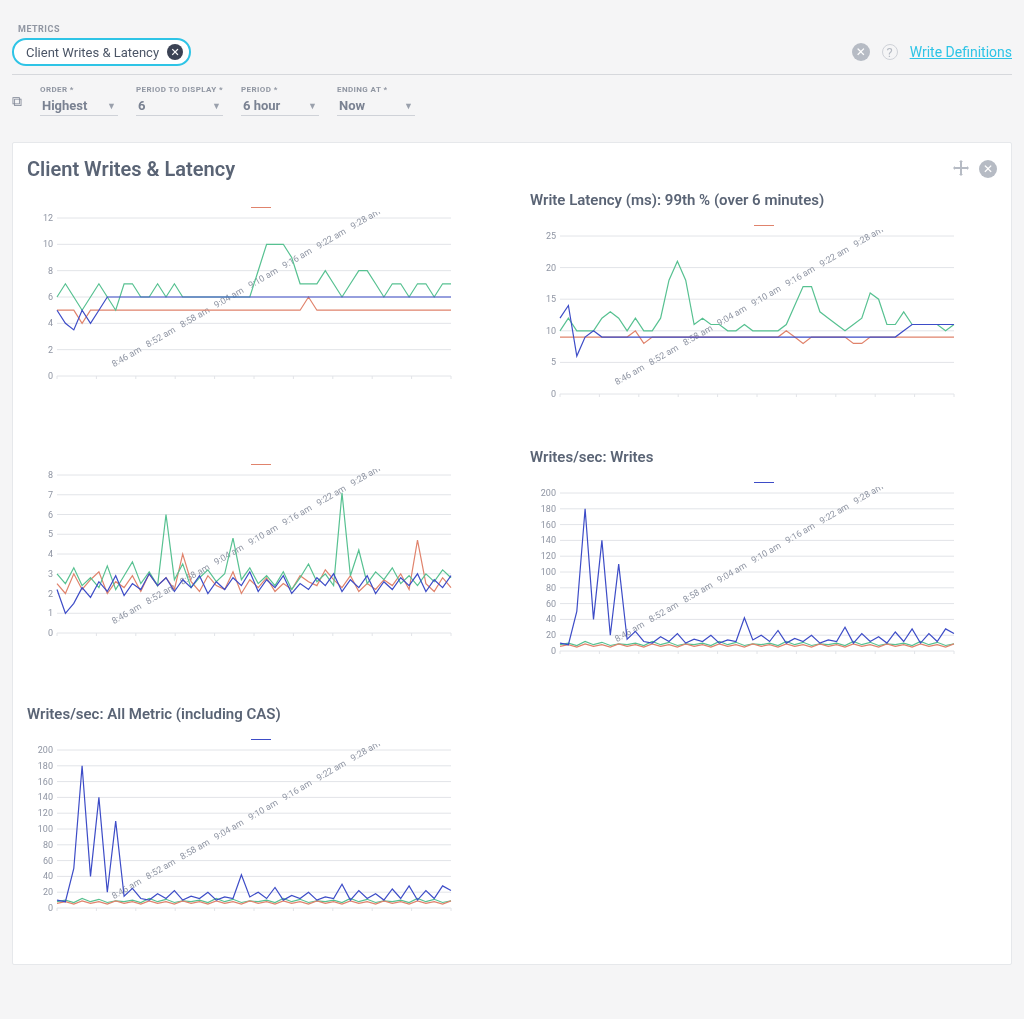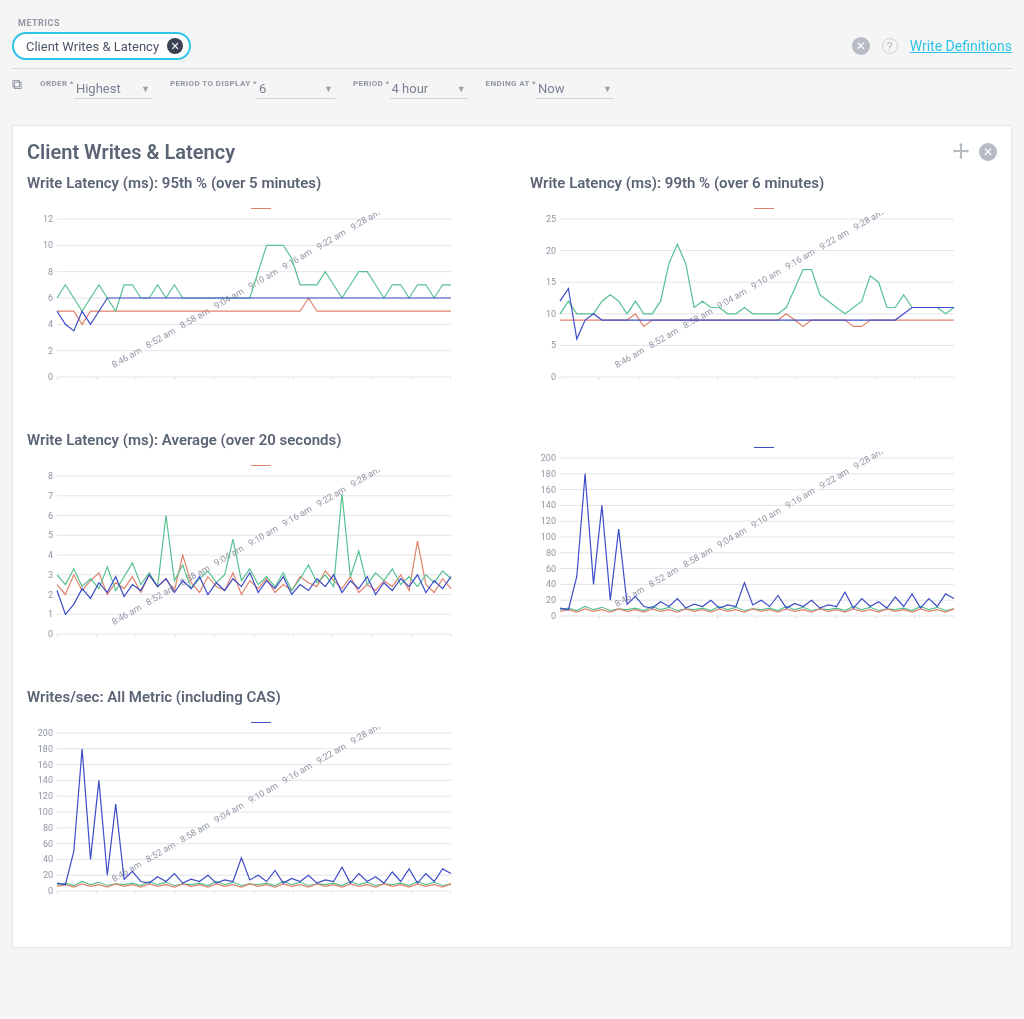--- a/index.html
+++ b/index.html
@@ -8,21 +8,21 @@
   background: #f5f5f6;
   color: #5a6475;
   width: 1024px;
 }
 .page { padding: 8px 12px 24px 12px; }
 .metrics-label {
   font-size: 9px;
   letter-spacing: 0.5px;
   font-weight: 700;
   color: #9096a2;
-  margin: 10px 0 4px 6px;
+  margin: 16px 0 4px 6px;
 }
 .top-row {
   display: flex;
   align-items: center;
   justify-content: space-between;
   border-bottom: 1px solid #d6d8dc;
   padding-bottom: 8px;
   margin-bottom: 6px;
 }
 .chip {
@@ -71,36 +71,37 @@
   align-items: flex-end;
   gap: 18px;
   padding: 4px 0 10px 0;
 }
 .copy-icon {
   color: #7d8494;
   font-size: 14px;
   position: relative;
   top: -6px;
 }
-.ctrl { display: flex; }
+.ctrl { display: flex; flex-direction: column; }
 .ctrl label {
   font-size: 8px;
   font-weight: 700;
   letter-spacing: 0.4px;
   color: #9096a2;
   margin-bottom: 2px;
 }
 .ctrl .sel {
   display: flex; align-items: center; justify-content: space-between;
   border-bottom: 1px solid #cfd2d8;
   padding: 2px 2px;
   font-size: 13px;
   color: #7a8292;
   min-width: 78px;
   cursor: pointer;
+  font-weight: bold;
 }
 .ctrl .sel .caret { font-size: 9px; color: #9aa0ac; margin-left: 10px; }
 .panel {
   background: #fff;
   border: 1px solid #e6e8eb;
   border-radius: 2px;
   margin-top: 16px;
   padding: 14px 14px 20px 14px;
 }
 .panel-header {
@@ -178,21 +179,21 @@
     <label>PERIOD TO DISPLAY *</label>
     <div class="sel">
       <span>6</span>
       <span class="caret">▼</span>
     </div>
   </div>
 
   <div class="ctrl">
     <label>PERIOD *</label>
     <div class="sel">
-      <span>4 hour</span>
+      <span>6 hour</span>
       <span class="caret">▼</span>
     </div>
   </div>
 
   <div class="ctrl">
     <label>ENDING AT *</label>
     <div class="sel">
       <span>Now</span>
       <span class="caret">▼</span>
     </div>
@@ -207,21 +208,20 @@
         <svg width="16" height="16" viewBox="0 0 16 16">
               <path d="M8 0l2 2H9v5h5V6l2 2-2 2V9H9v5h1l-2 2-2-2h1V9H2v1L0 8l2-2v1h5V2H6z" fill="#b6bbc4"></path>
             </svg>
       </span>
       <span class="close">✕</span>
     </div>
   </div>
 
   <div class="grid" id="chart-grid">
         <div class="chart-block">
-          <h3>Write Latency (ms): 95th % (over 5 minutes)</h3>
           <div class="chart-wrap">
             <div class="legend-dash" style="background:#e0836c"></div>
             <svg width="430" height="200" viewBox="0 0 430 200">
               <g class="axis">
                 <line x1="30" y1="164" x2="424" y2="164"></line>
                 <text x="26" y="167" text-anchor="end">0</text>
                 <line x1="30" y1="137.66666666666666" x2="424" y2="137.66666666666666"></line>
                 <text x="26" y="140.66666666666666" text-anchor="end">2</text>
                 <line x1="30" y1="111.33333333333334" x2="424" y2="111.33333333333334"></line>
                 <text x="26" y="114.33333333333334" text-anchor="end">4</text>
@@ -307,21 +307,20 @@
                 <line x1="424" y1="164" x2="424" y2="167"></line>
                 <text x="424" y="178" class="xlabel" transform="rotate(-30 424 178)">9:46 am</text>
               </g>
               <polyline class="series s-orange" points="30.0,107.1 38.4,107.1 46.8,107.1 55.1,107.1 63.5,107.1 71.9,107.1 80.3,107.1 88.7,107.1 97.1,107.1 105.4,100.8 113.8,113.4 122.2,107.1 130.6,107.1 139.0,107.1 147.4,107.1 155.7,107.1 164.1,107.1 172.5,107.1 180.9,107.1 189.3,107.1 197.7,107.1 206.0,107.1 214.4,107.1 222.8,107.1 231.2,107.1 239.6,107.1 248.0,107.1 256.3,100.8 264.7,107.1 273.1,113.4 281.5,107.1 289.9,107.1 298.3,107.1 306.6,107.1 315.0,107.1 323.4,113.4 331.8,113.4 340.2,107.1 348.6,107.1 356.9,107.1 365.3,107.1 373.7,107.1 382.1,107.1 390.5,107.1 398.9,107.1 407.2,107.1 415.6,107.1 424.0,107.1"></polyline>
               <polyline class="series s-green" points="30.0,100.8 38.4,88.2 46.8,100.8 55.1,100.8 63.5,100.8 71.9,88.2 80.3,81.8 88.7,88.2 97.1,100.8 105.4,88.2 113.8,100.8 122.2,100.8 130.6,88.2 139.0,50.2 147.4,31.3 155.7,50.2 164.1,94.5 172.5,88.2 180.9,94.5 189.3,94.5 197.7,100.8 206.0,100.8 214.4,94.5 222.8,100.8 231.2,100.8 239.6,100.8 248.0,100.8 256.3,94.5 264.7,75.5 273.1,56.6 281.5,56.6 289.9,81.8 298.3,88.2 306.6,94.5 315.0,100.8 323.4,94.5 331.8,88.2 340.2,62.9 348.6,69.2 356.9,94.5 365.3,94.5 373.7,81.8 382.1,94.5 390.5,94.5 398.9,94.5 407.2,94.5 415.6,100.8 424.0,94.5"></polyline>
               <polyline class="series s-blue" points="30.0,88.2 38.4,75.5 46.8,126.1 55.1,107.1 63.5,100.8 71.9,107.1 80.3,107.1 88.7,107.1 97.1,107.1 105.4,107.1 113.8,107.1 122.2,107.1 130.6,107.1 139.0,107.1 147.4,107.1 155.7,107.1 164.1,107.1 172.5,107.1 180.9,107.1 189.3,107.1 197.7,107.1 206.0,107.1 214.4,107.1 222.8,107.1 231.2,107.1 239.6,107.1 248.0,107.1 256.3,107.1 264.7,107.1 273.1,107.1 281.5,107.1 289.9,107.1 298.3,107.1 306.6,107.1 315.0,107.1 323.4,107.1 331.8,107.1 340.2,107.1 348.6,107.1 356.9,107.1 365.3,107.1 373.7,100.8 382.1,94.5 390.5,94.5 398.9,94.5 407.2,94.5 415.6,94.5 424.0,94.5"></polyline>
             </svg>
           </div>
         </div>
         <div class="chart-block">
-          <h3>Write Latency (ms): Average (over 20 seconds)</h3>
           <div class="chart-wrap">
             <div class="legend-dash" style="background:#e0836c"></div>
             <svg width="430" height="200" viewBox="0 0 430 200">
               <g class="axis">
                 <line x1="30" y1="164" x2="424" y2="164"></line>
                 <text x="26" y="167" text-anchor="end">0</text>
                 <line x1="30" y1="144.25" x2="424" y2="144.25"></line>
                 <text x="26" y="147.25" text-anchor="end">1</text>
                 <line x1="30" y1="124.5" x2="424" y2="124.5"></line>
                 <text x="26" y="127.5" text-anchor="end">2</text>
@@ -362,20 +361,21 @@
                 <line x1="424" y1="164" x2="424" y2="167"></line>
                 <text x="424" y="178" class="xlabel" transform="rotate(-30 424 178)">9:46 am</text>
               </g>
               <polyline class="series s-orange" points="30.0,114.6 38.4,124.5 46.8,104.8 55.1,120.5 63.5,110.7 71.9,102.8 80.3,124.5 88.7,112.7 97.1,118.6 105.4,106.7 113.8,122.5 122.2,104.8 130.6,116.6 139.0,108.7 147.4,120.5 155.7,85.0 164.1,112.7 172.5,122.5 180.9,106.7 189.3,116.6 197.7,120.5 206.0,102.8 214.4,124.5 222.8,110.7 231.2,118.6 239.6,108.7 248.0,122.5 256.3,114.6 264.7,120.5 273.1,106.7 281.5,112.7 289.9,116.6 298.3,100.8 306.6,110.7 315.0,118.6 323.4,106.7 331.8,122.5 340.2,114.6 348.6,120.5 356.9,110.7 365.3,116.6 373.7,104.8 382.1,120.5 390.5,71.2 398.9,114.6 407.2,122.5 415.6,108.7 424.0,118.6"></polyline>
               <polyline class="series s-green" points="30.0,104.8 38.4,114.6 46.8,98.8 55.1,116.6 63.5,108.7 71.9,118.6 80.3,96.9 88.7,120.5 97.1,106.7 105.4,92.9 113.8,114.6 122.2,102.8 130.6,116.6 139.0,45.5 147.4,110.7 155.7,94.9 164.1,118.6 172.5,108.7 180.9,100.8 189.3,112.7 197.7,104.8 206.0,69.2 214.4,110.7 222.8,98.8 231.2,114.6 239.6,106.7 248.0,116.6 256.3,102.8 264.7,120.5 273.1,108.7 281.5,94.9 289.9,112.7 298.3,104.8 306.6,116.6 315.0,23.8 323.4,106.7 331.8,81.0 340.2,114.6 348.6,102.8 356.9,110.7 365.3,98.8 373.7,114.6 382.1,106.7 390.5,116.6 398.9,104.8 407.2,112.7 415.6,100.8 424.0,108.7"></polyline>
               <polyline class="series s-blue" points="30.0,120.5 38.4,144.3 46.8,134.4 55.1,118.6 63.5,128.4 71.9,112.7 80.3,122.5 88.7,106.7 97.1,126.5 105.4,114.6 113.8,120.5 122.2,104.8 130.6,116.6 139.0,108.7 147.4,122.5 155.7,110.7 164.1,118.6 172.5,106.7 180.9,124.5 189.3,112.7 197.7,120.5 206.0,108.7 214.4,116.6 222.8,102.8 231.2,122.5 239.6,110.7 248.0,118.6 256.3,106.7 264.7,124.5 273.1,114.6 281.5,120.5 289.9,108.7 298.3,116.6 306.6,104.8 315.0,122.5 323.4,110.7 331.8,118.6 340.2,106.7 348.6,124.5 356.9,112.7 365.3,120.5 373.7,108.7 382.1,116.6 390.5,104.8 398.9,122.5 407.2,110.7 415.6,118.6 424.0,106.7"></polyline>
             </svg>
           </div>
         </div>
         <div class="chart-block">
+          <h3>Writes/sec: Writes</h3>
           <div class="chart-wrap">
             <div class="legend-dash" style="background:#3d4cc7"></div>
             <svg width="430" height="200" viewBox="0 0 430 200">
               <g class="axis">
                 <line x1="30" y1="164" x2="424" y2="164"></line>
                 <text x="26" y="167" text-anchor="end">0</text>
                 <line x1="30" y1="148.2" x2="424" y2="148.2"></line>
                 <text x="26" y="151.2" text-anchor="end">20</text>
                 <line x1="30" y1="132.4" x2="424" y2="132.4"></line>
                 <text x="26" y="135.4" text-anchor="end">40</text>

